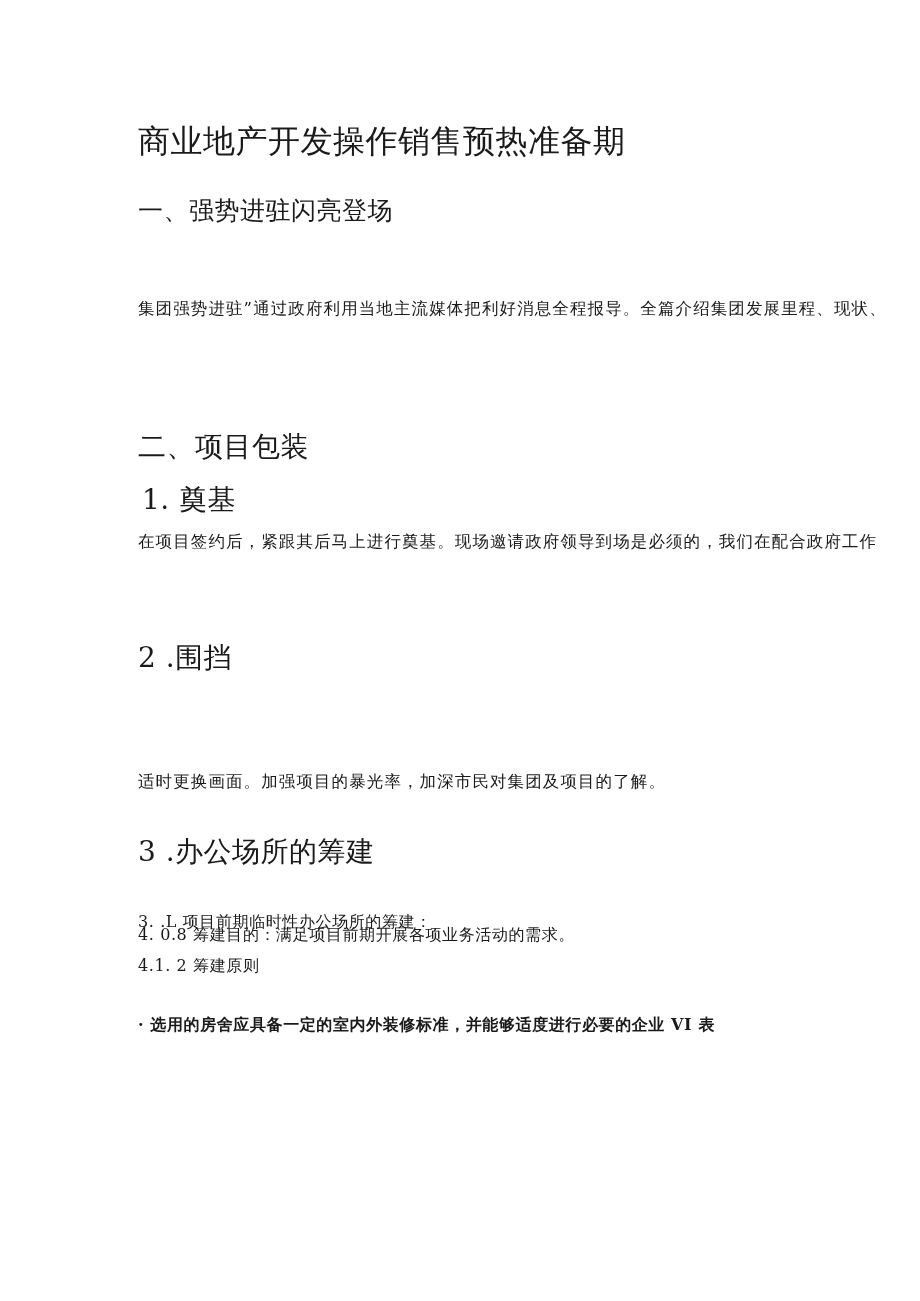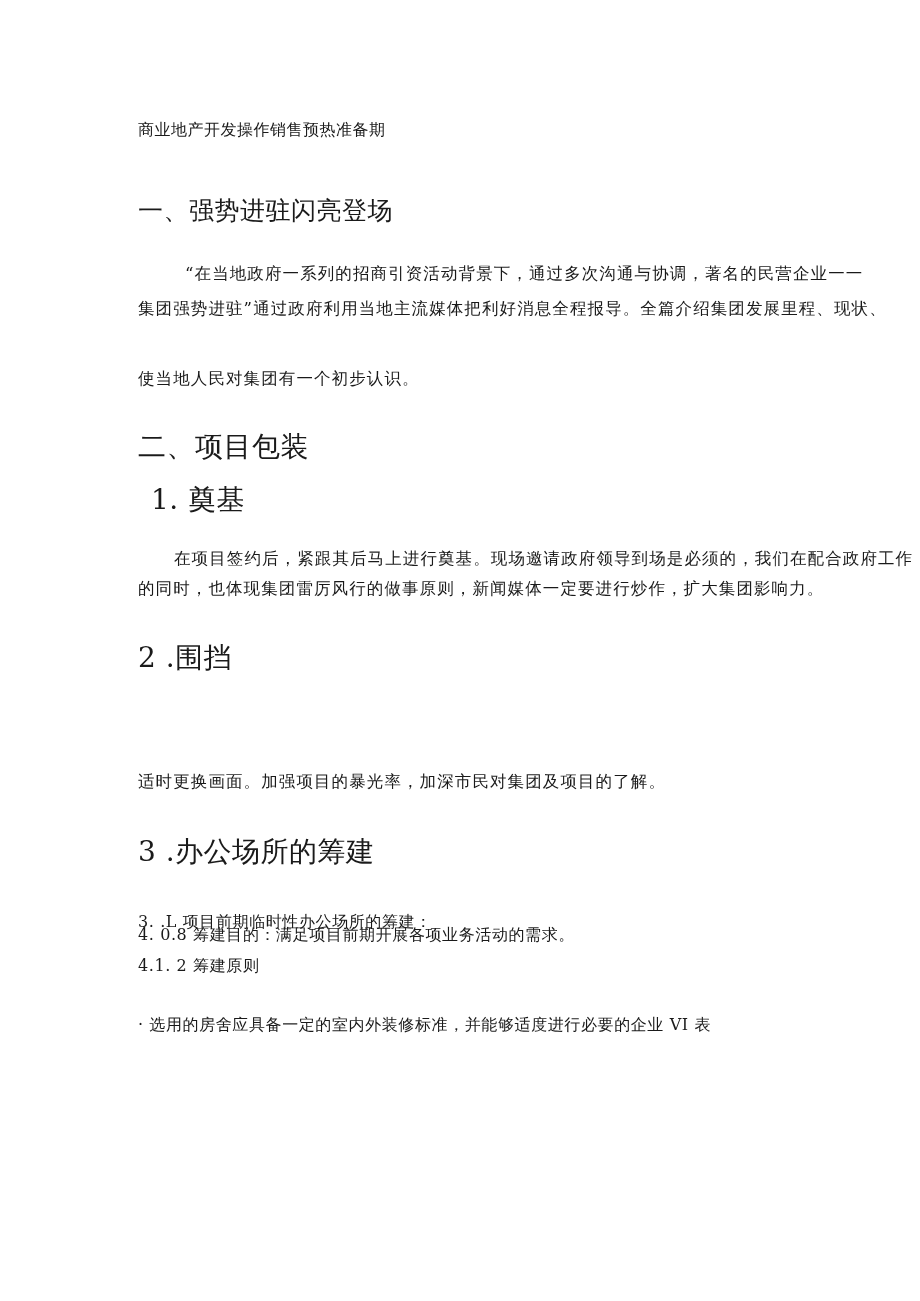--- a/index.html
+++ b/index.html
@@ -1,46 +1,43 @@
 <!DOCTYPE html>
 <html><head>
   <meta charset="utf-8">
   <style>
     html, body { margin: 0; padding: 0; background: #ffffff; }
     body { width: 920px; height: 1301px; position: relative; overflow: hidden;
            font-family: "DejaVu Serif", "Liberation Serif", serif; color: #1a1a1a; }
     .page { position: absolute; left: 0; top: 0; width: 920px; height: 1301px; }
     .abs { position: absolute; white-space: nowrap; }
-    .title { font-size: 16px; letter-spacing: 0.5px; }
+    .title { font-size: 32px; letter-spacing: 0.5px; }
     .h1 { font-size: 25px; letter-spacing: 0.5px; }
     .h2 { font-size: 28px; letter-spacing: 0.5px; }
     .body { font-size: 16.5px; letter-spacing: 1.1px; }
     .small { font-size: 16px; letter-spacing: 0.6px; }
   </style>
 </head>
 <body>
 
 <div class="page">
 
   <div class="abs title" style="left:138px; top:120px;">商业地产开发操作销售预热准备期</div>
 
   <div class="abs h1" style="left:138px; top:194px;">一、强势进驻闪亮登场</div>
 
-  <div class="abs body" style="left:185px; top:263px;">“在当地政府一系列的招商引资活动背景下，通过多次沟通与协调，著名的民营企业一一</div>
   <div class="abs body" style="left:138px; top:298px;">集团强势进驻”通过政府利用当地主流媒体把利好消息全程报导。全篇介绍集团发展里程、现状、</div>
-  <div class="abs body" style="left:138px; top:368px;">使当地人民对集团有一个初步认识。</div>
 
   <div class="abs h2" style="left:138px; top:428px;">二、项目包装</div>
 
-  <div class="abs h2" style="left:151px; top:481px;text-align:right;">1. 奠基</div>
-  <div class="abs body" style="left:138px; top:548px;margin-left:36px;">在项目签约后，紧跟其后马上进行奠基。现场邀请政府领导到场是必须的，我们在配合政府工作</div>
-  <div class="abs body" style="left:138px; top:578px;">的同时，也体现集团雷厉风行的做事原则，新闻媒体一定要进行炒作，扩大集团影响力。</div>
+  <div class="abs h2" style="left:142px; top:481px;text-align:right;">1. 奠基</div>
+  <div class="abs body" style="left:138px; top:531px;">在项目签约后，紧跟其后马上进行奠基。现场邀请政府领导到场是必须的，我们在配合政府工作</div>
 
   <div class="abs h2" style="left:138px; top:639px;">2  .围挡</div>
   <div class="abs body" style="left:138px; top:771px;">适时更换画面。加强项目的暴光率，加深市民对集团及项目的了解。</div>
 
   <div class="abs h2" style="left:138px; top:833px;">3  .办公场所的筹建</div>
   <div class="abs small" style="left:138px; top:912px;">3. .L 项目前期临时性办公场所的筹建：</div>
   <div class="abs small" style="left:138px; top:925px;">4. 0.8 筹建目的：满足项目前期开展各项业务活动的需求。</div>
   <div class="abs small" style="left:138px; top:956px;">4.1. 2 筹建原则</div>
-  <div class="abs small" style="left:138px; top:1015px;">· 选用的房舍应具备一定的室内外装修标准，并能够适度进行必要的企业 VI 表</div>
+  <div class="abs small" style="left:138px; top:1015px;font-weight:bold;">· 选用的房舍应具备一定的室内外装修标准，并能够适度进行必要的企业 VI 表</div>
 
 </div>
 
 </body></html>

